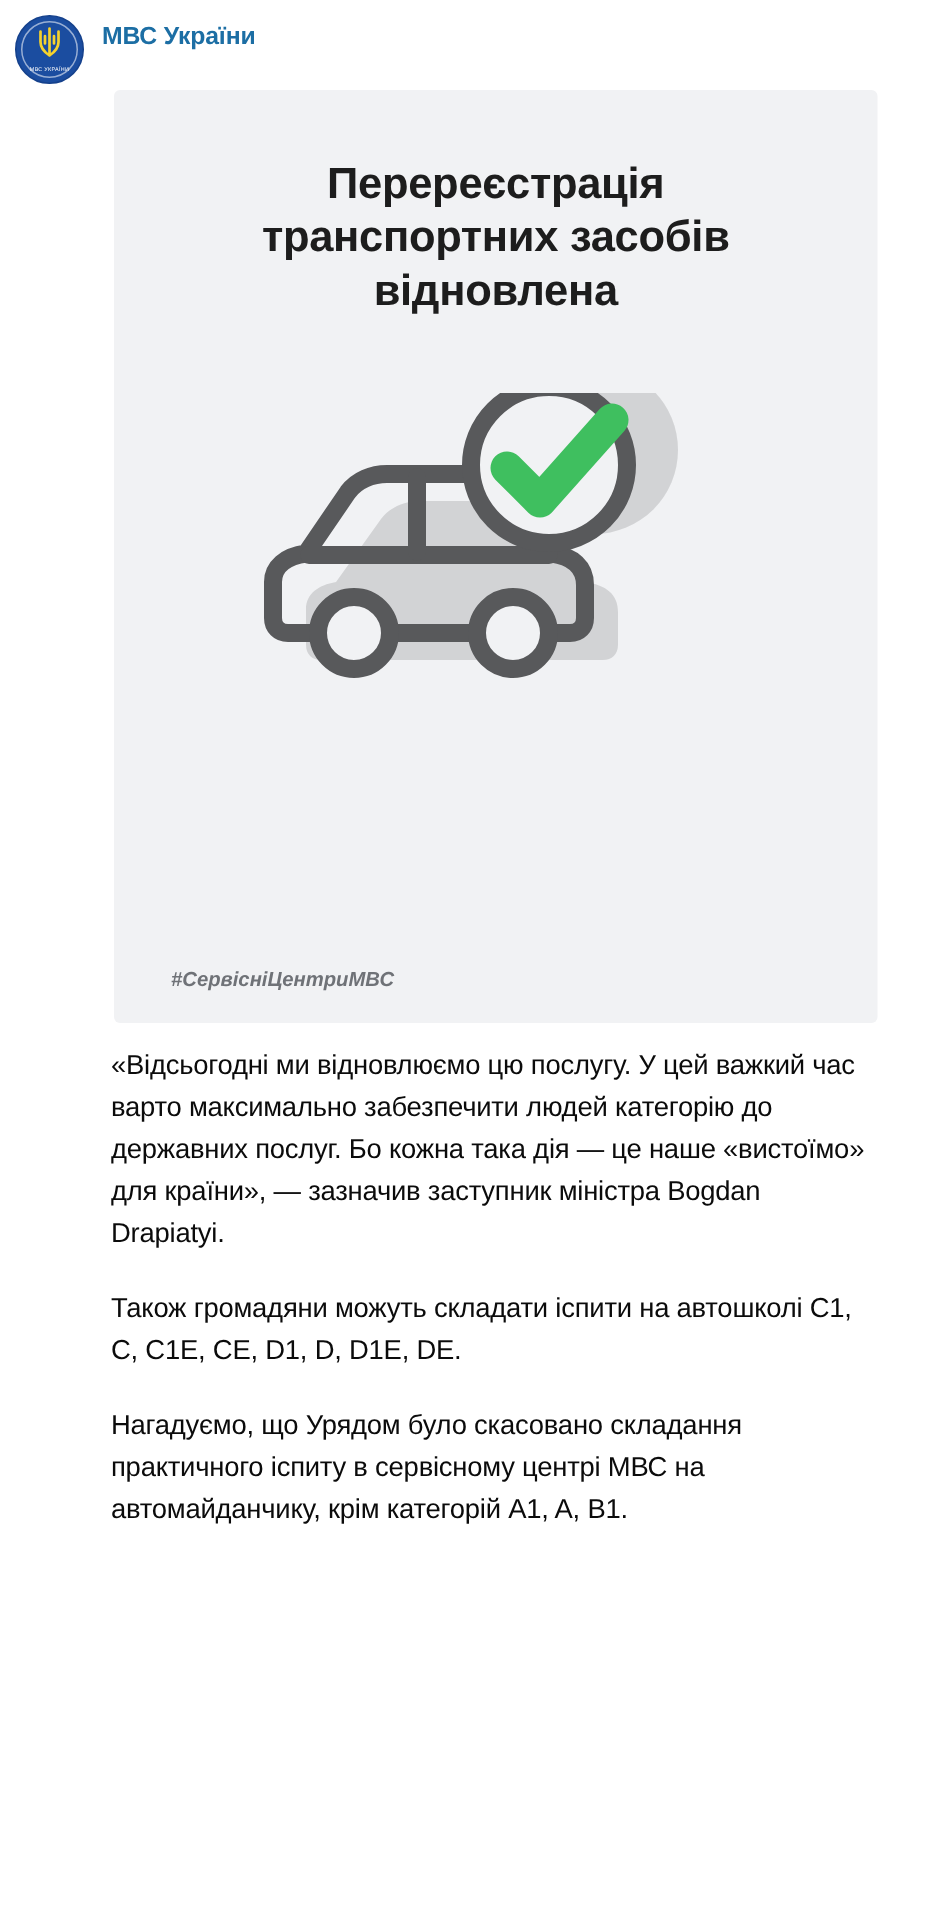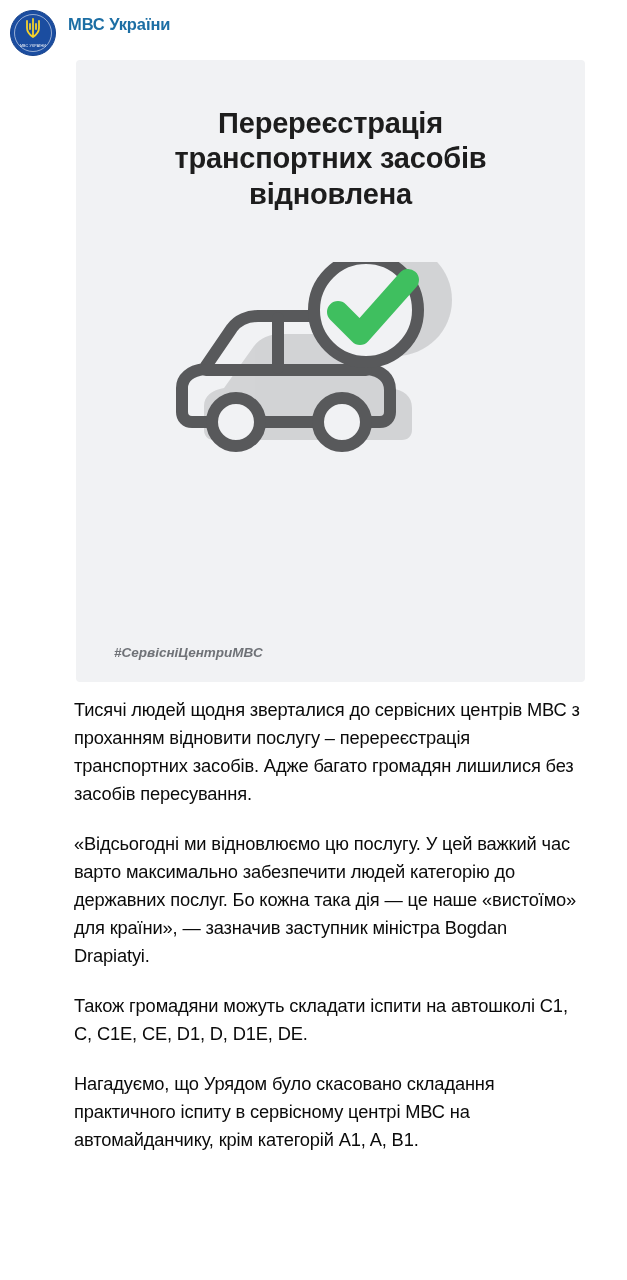--- a/index.html
+++ b/index.html
@@ -176,19 +176,18 @@
 
         <circle cx="200" cy="48" r="52" fill="#f1f2f4" stroke="#58595b" stroke-width="12"></circle>
         <path d="M172 50 L194 72 L242 18" fill="none" stroke="#3fbf5f" stroke-width="22" stroke-linecap="round" stroke-linejoin="round"></path>
       </svg>
     </div>
 
     <div class="hashtag">#СервісніЦентриМВС</div>
   </div>
 
   <div class="post-body">
-    <p>Тисячі людей щодня зверталися до сервісних центрів МВС з проханням відновити послугу – перереєстрація транспортних засобів. Адже багато громадян лишилися без засобів пересування.</p>
     <p>«Відсьогодні ми відновлюємо цю послугу. У цей важкий час варто максимально забезпечити людей категорію до державних послуг. Бо кожна така дія — це наше «вистоїмо» для країни», — зазначив заступник міністра Bogdan Drapiatyi.</p>
     <p>Також громадяни можуть складати іспити на автошколі C1, C, C1E, CE, D1, D, D1E, DE.</p>
     <p>Нагадуємо, що Урядом було скасовано складання практичного іспиту в сервісному центрі МВС на автомайданчику, крім категорій A1, A, B1.</p>
   </div>
 
 </div>
 
 </body></html>

